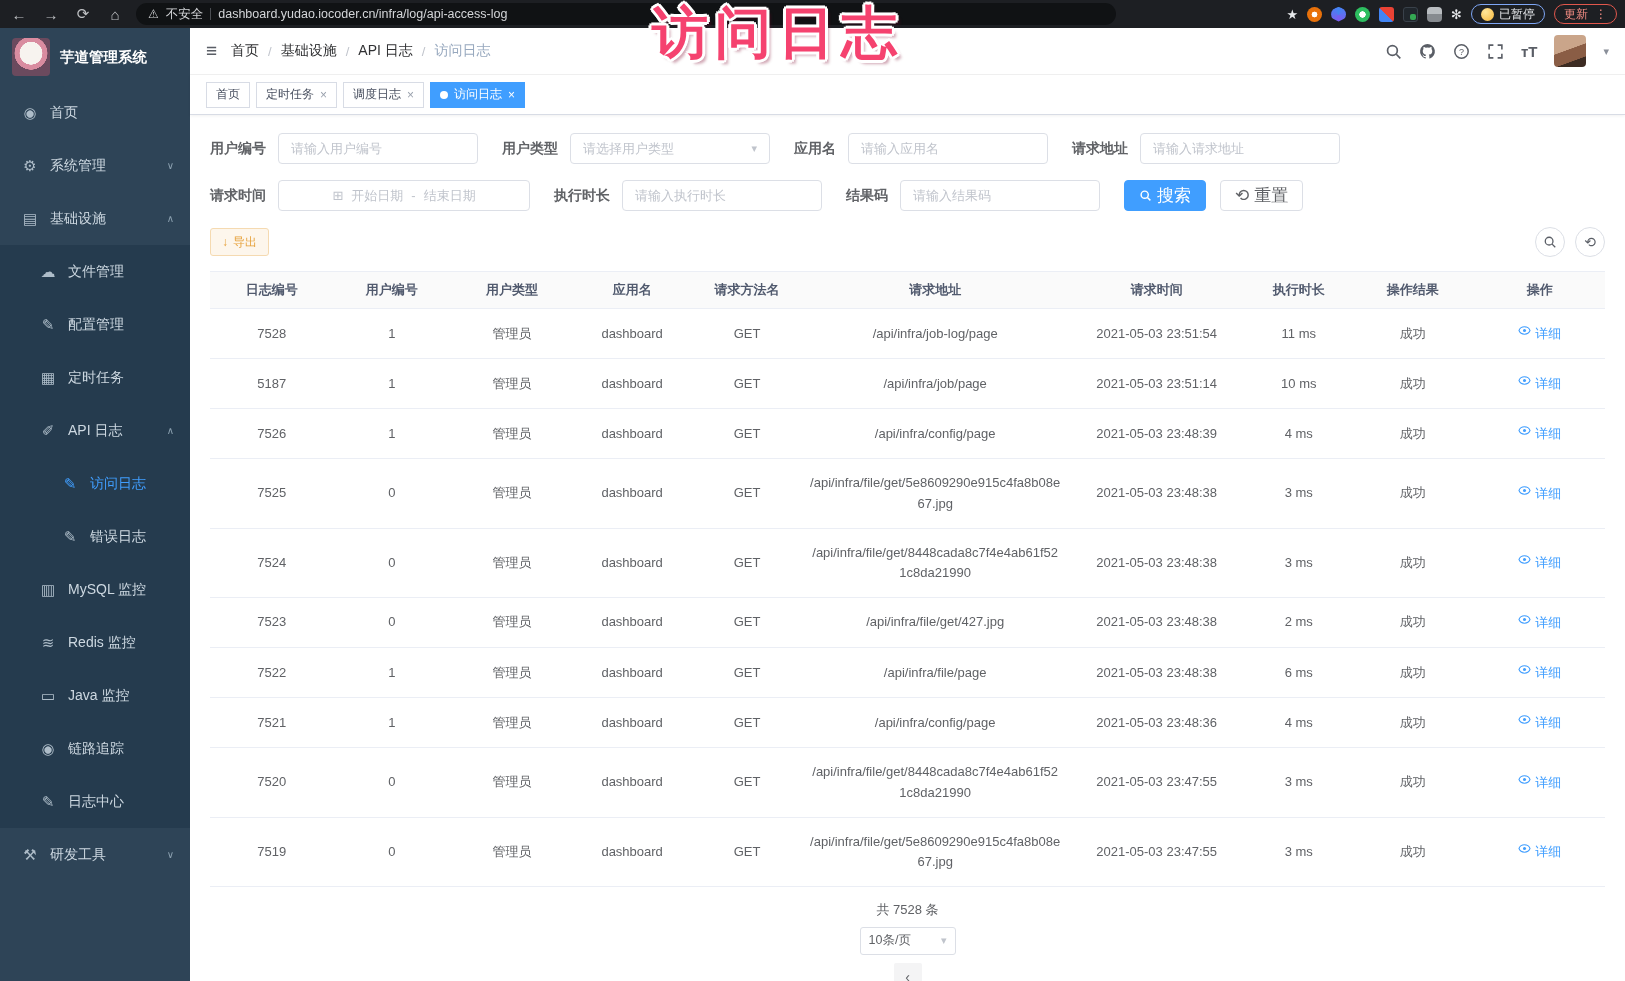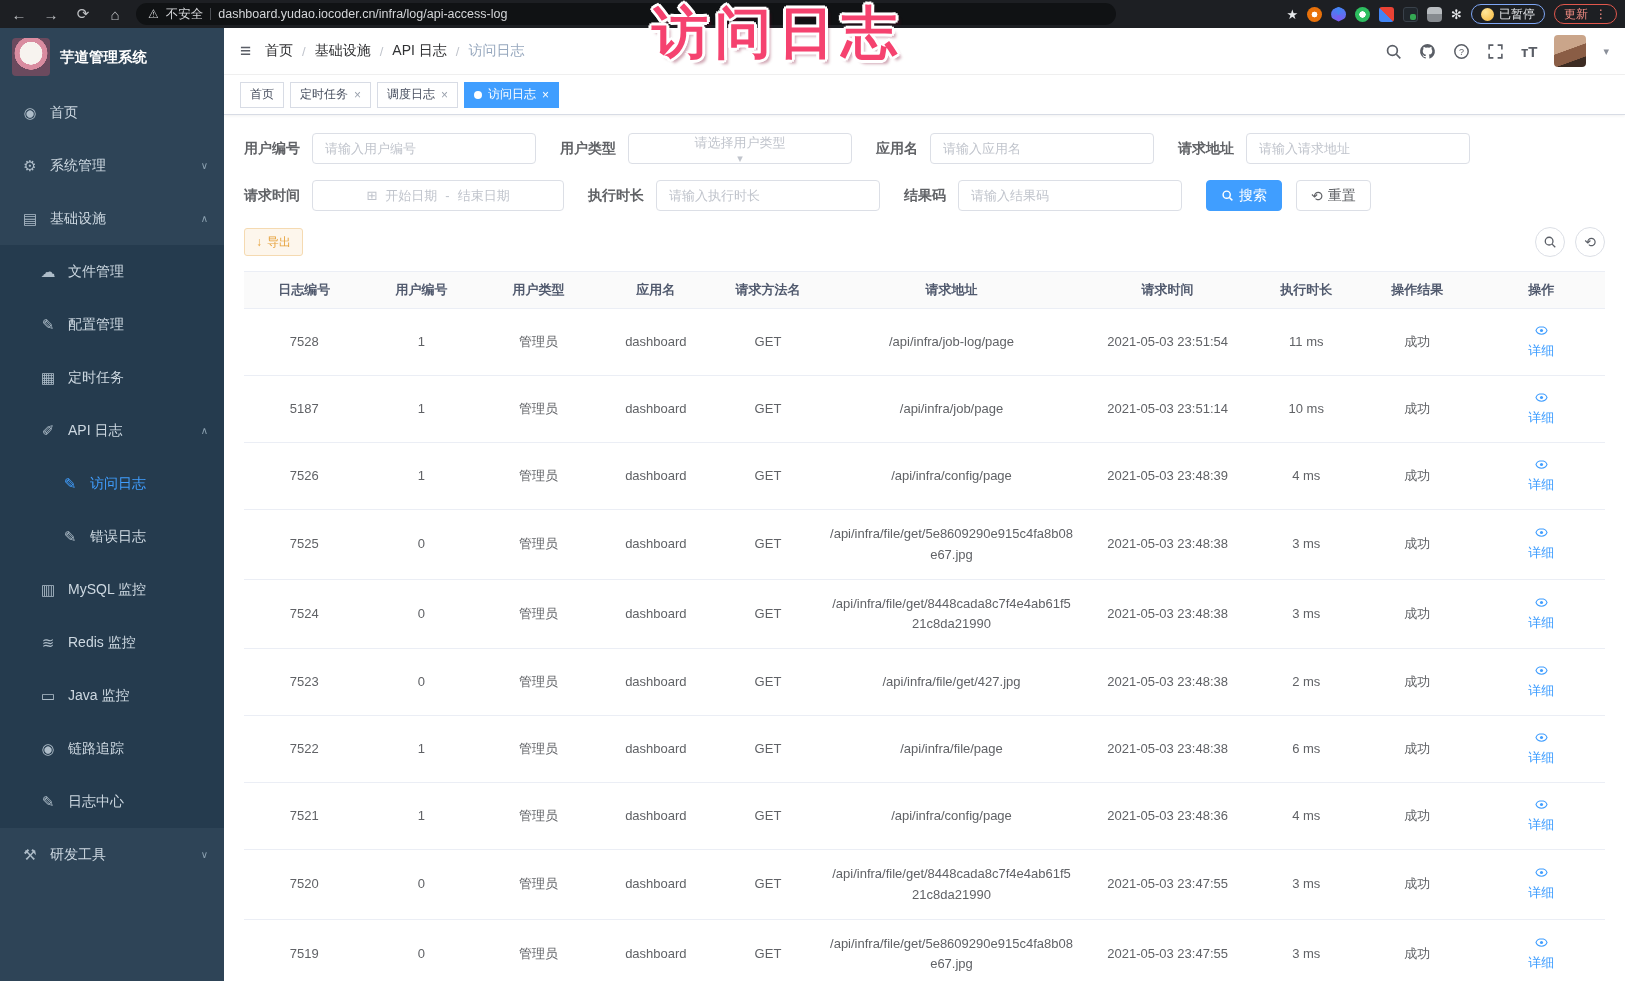--- a/index.html
+++ b/index.html
@@ -22,21 +22,21 @@
   .ext{width:15px; height:15px; border-radius:50%; display:inline-block;}
   .ext.sq{border-radius:3px;}
   .pill{height:20px; border-radius:11px; display:flex; align-items:center; gap:5px;
     padding:0 9px; font-size:12px;}
   .pill.paused{border:1.5px solid #7ea6f5; color:#e4e6e9;}
   .pill .emoji{width:13px; height:13px; border-radius:50%; background:radial-gradient(circle at 35% 30%,#ffe69a,#f6b73c);}
   .pill.update{border:1.5px solid #e2574c; color:#f28b82; gap:7px;}
 
   
   .app{display:flex; height:953px;}
-  .sidebar{width:224px; background:var(--sidebar); color:#c3cfda; flex-shrink:0; overflow:hidden;}
+  .sidebar{width:190px; background:var(--sidebar); color:#c3cfda; flex-shrink:0; overflow:hidden;}
   .logo-row{height:58px; display:flex; align-items:center; gap:10px; padding:0 12px;}
   .logo-img{width:38px; height:38px; border-radius:4px; flex-shrink:0;
     background:radial-gradient(circle at 50% 40%,#f7f3ef 0 38%,#d98ca0 39% 55%,#6b4a5e 56% 100%);}
   .logo-title{color:#fff; font-weight:bold; font-size:14.5px; white-space:nowrap;}
   .menu-item{height:53px; display:flex; align-items:center; gap:12px; font-size:14px;
     cursor:pointer; color:#cdd8e1;}
   .menu-item .mi{width:16px; text-align:center; font-size:15px; color:#aebdc9;}
   .menu-item .arrow{margin-left:auto; margin-right:16px; font-size:10px; color:#8ba0b0;}
   .lvl1{padding-left:22px;}
   .lvl2{padding-left:40px;}
@@ -69,46 +69,46 @@
   .tag.active .x{color:#fff;}
   .tag .dot{width:8px; height:8px; border-radius:50%; background:#fff; display:inline-block;}
 
   .content{flex:1; padding:18px 20px 0; position:relative; overflow:hidden;}
 
   
   .frow{display:flex; align-items:center; margin-bottom:16px; flex-wrap:nowrap;}
   .fgroup{display:flex; align-items:center; margin-right:24px;}
   .flabel{color:#606266; font-size:14px; margin-right:12px; white-space:nowrap; font-weight:bold;}
   .tinput{height:31px; border:1px solid #dcdfe6; border-radius:4px; background:#fff;
-    display:flex; align-items:center; padding:0 12px; font-size:13px; color:#606266; width:224px;}
+    display:flex; align-items:center; padding:0 12px; font-size:13px; color:#606266; width:200px;}
   .ph{color:#c0c4cc;}
-  .sel{justify-content:space-between;flex-direction:column;}
+  .sel{justify-content:space-between;}
   .sel .sarrow{color:#c0c4cc; font-size:11px;}
   .dates{width:252px; gap:8px; justify-content:center;}
   .dates .cal{color:#c0c4cc; font-size:13px;}
   .btn{height:31px; border-radius:4px; border:1px solid #dcdfe6; background:#fff;
-    display:inline-flex; align-items:center; gap:5px; padding:0 14px; font-size:14px;
+    display:inline-flex; align-items:center; gap:5px; padding:0 14px; font-size:17px;
     color:#606266; cursor:pointer;}
   .btn.primary{background:var(--accent); border-color:var(--accent); color:#fff;}
   .btn.warn-plain{height:28px; background:#fdf6ec; border-color:#f5dab1; color:var(--warning);
     font-size:12px; padding:0 11px; border-radius:3px;}
   .toolbar-row{display:flex; align-items:center; margin:2px 0 14px;}
   .circle-btns{margin-left:auto; display:flex; gap:10px;}
   .cbtn{width:30px; height:30px; border-radius:50%; border:1px solid #dcdfe6; background:#fff;
     display:flex; align-items:center; justify-content:center; color:#5a5e66; cursor:pointer; font-size:14px;}
 
   
   table{width:100%; border-collapse:collapse; table-layout:fixed; font-size:13px; color:#606266;}
   thead th{background:#fafafa; color:#515a6e; font-weight:bold; height:37px;
     border-bottom:1px solid #ebeef5; border-top:1px solid #ebeef5; text-align:center;
     white-space:nowrap; overflow:hidden;}
   tbody td{border-bottom:1px solid #ebeef5; padding:14px 6px; text-align:center;
     word-break:break-all; line-height:1.55;}
-  .detail-link{color:var(--accent); cursor:pointer; display:inline-flex; align-items:center;
-    gap:4px; text-decoration:none; white-space:nowrap;flex-direction:column;}
+  .detail-link{color:var(--accent); cursor:pointer; display:inline-flex; align-items:flex-start;
+    gap:4px; text-decoration:none; white-space:nowrap;}
 
   
   .pager{display:flex; align-items:center; justify-content:flex-end; gap:8px;
     margin:14px 0 0; font-size:13px; color:#606266;flex-direction:column;}
   .psel{width:96px; height:28px; border:1px solid #dcdfe6; border-radius:3px; display:flex;
     align-items:center; justify-content:space-between; padding:0 8px; color:#606266; font-size:12.5px;}
   .page-btn{min-width:28px; height:28px; border:none; background:#f4f4f5; color:#606266;
     border-radius:2px; font-size:13px; cursor:pointer; font-family:inherit;}
   .page-btn.active{background:var(--accent); color:#fff;}
   .page-btn.ellipsis{background:#f4f4f5; letter-spacing:1px;}

